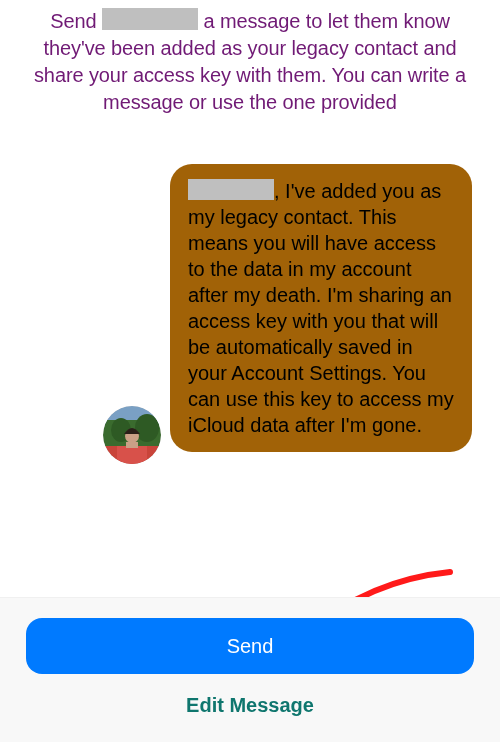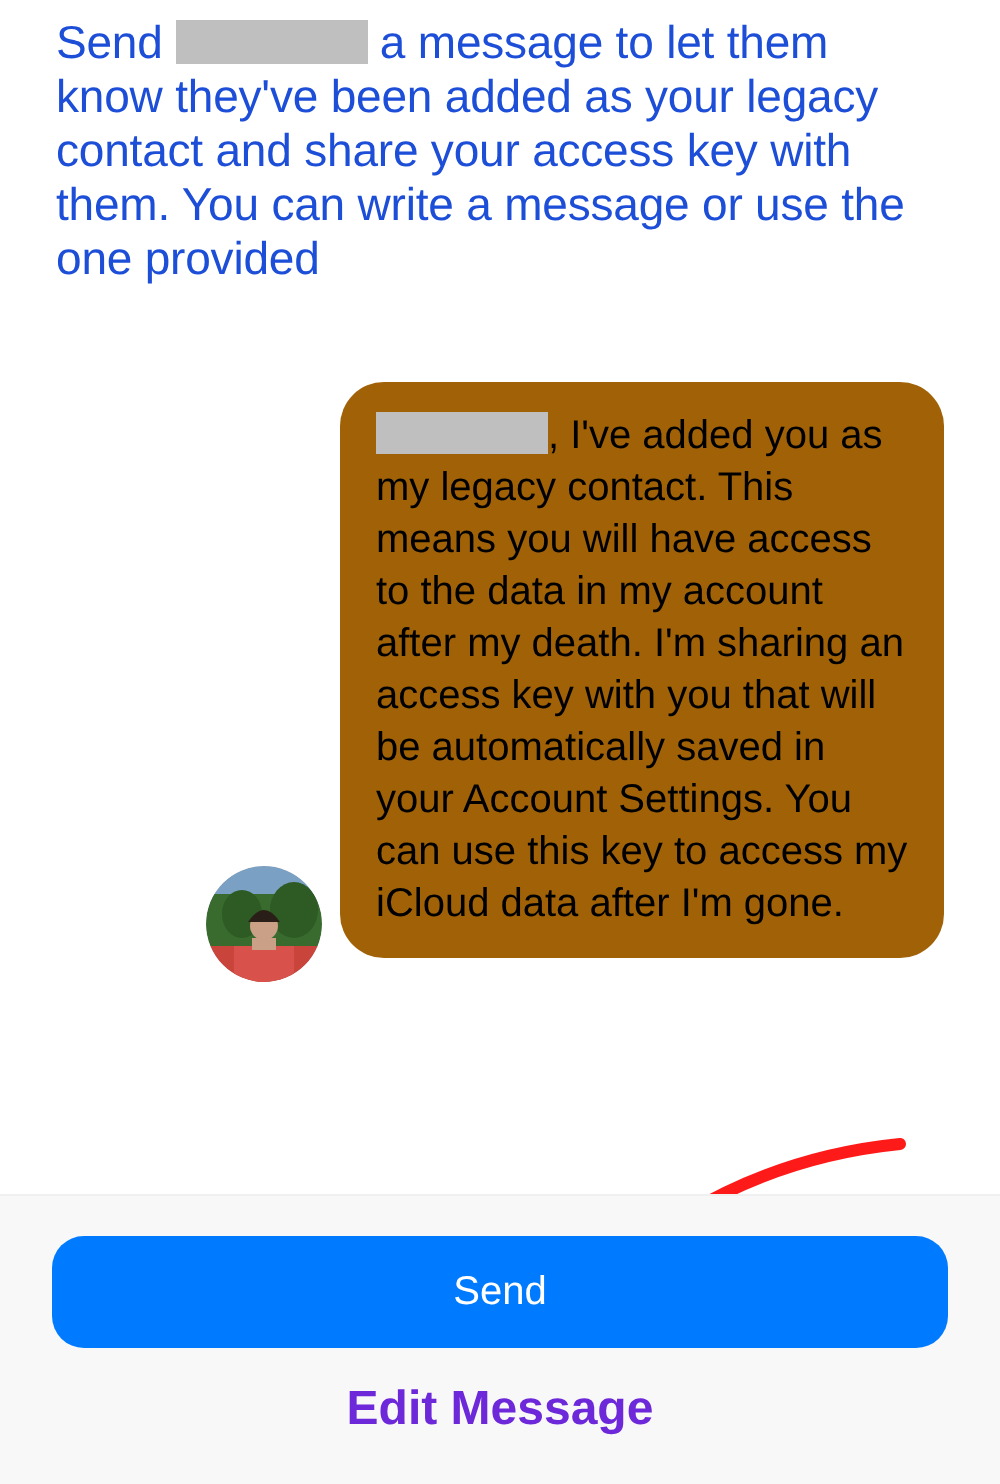--- a/index.html
+++ b/index.html
@@ -8,23 +8,24 @@
     height: 742px;
     font-family: -apple-system, BlinkMacSystemFont, "Helvetica Neue", Arial, sans-serif;
     background: #ffffff;
     color: #000;
     overflow: hidden;
   }
   .top-area {
     padding: 8px 28px 0 28px;
   }
   .instruction {
-    font-size: 23px;
+    font-size: 20px;
     line-height: 27px;
-    color: #1d4ed8;
+    text-align: center;
+    color: #701a75;
     letter-spacing: -0.1px;
   }
   .redact {
     display: inline-block;
     width: 96px;
     height: 22px;
     background: #bfbfbf;
     vertical-align: text-bottom;
     position: relative;
     top: -2px;
@@ -97,22 +98,22 @@
     cursor: pointer;
     display: flex;
     align-items: center;
     justify-content: center;
   }
   .edit-btn {
     width: 100%;
     height: 50px;
     background: transparent;
     border: none;
-    color: #6d28d9;
-    font-size: 24px;
+    color: #0f766e;
+    font-size: 20px;
     font-weight: 600;
     cursor: pointer;
     margin-top: 6px;
     display: flex;
     align-items: center;
     justify-content: center;
   }
 
   
   .arrow {

